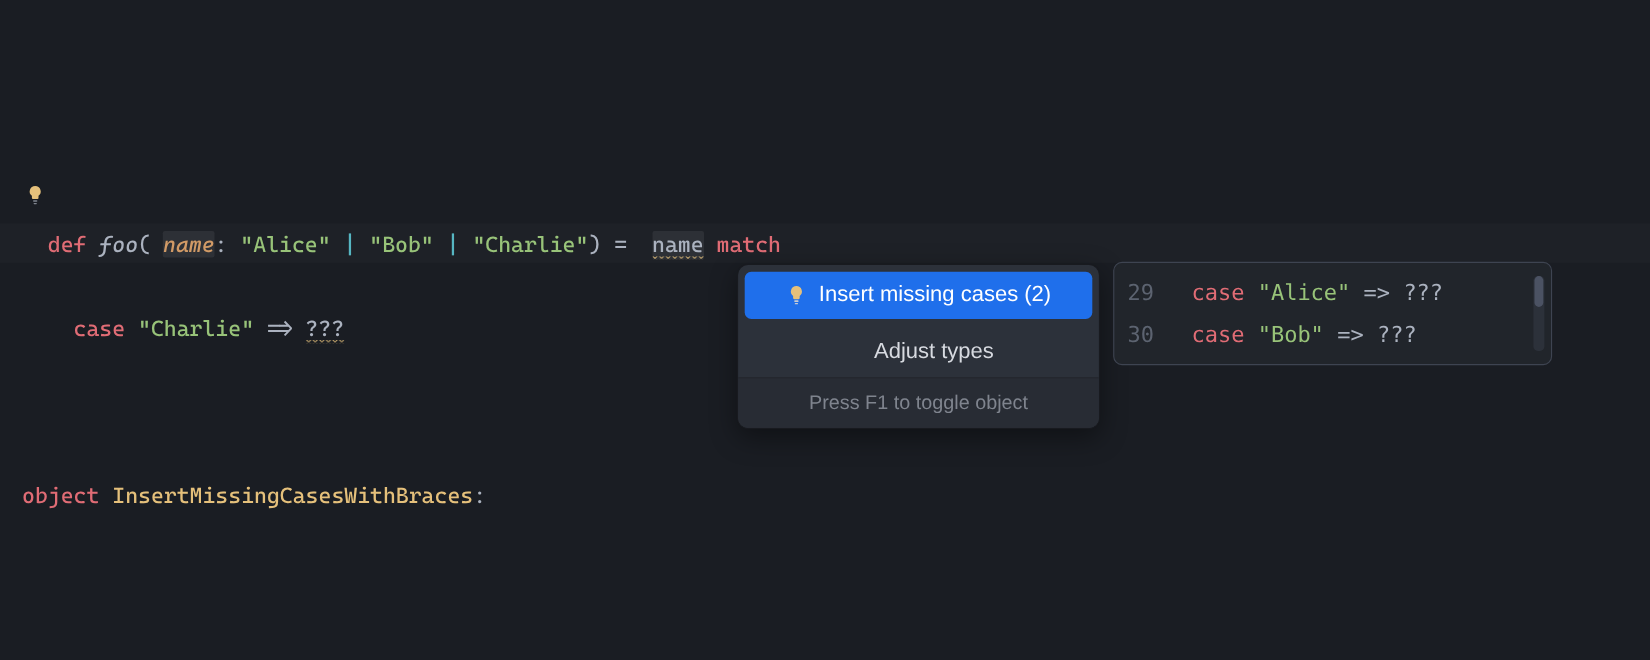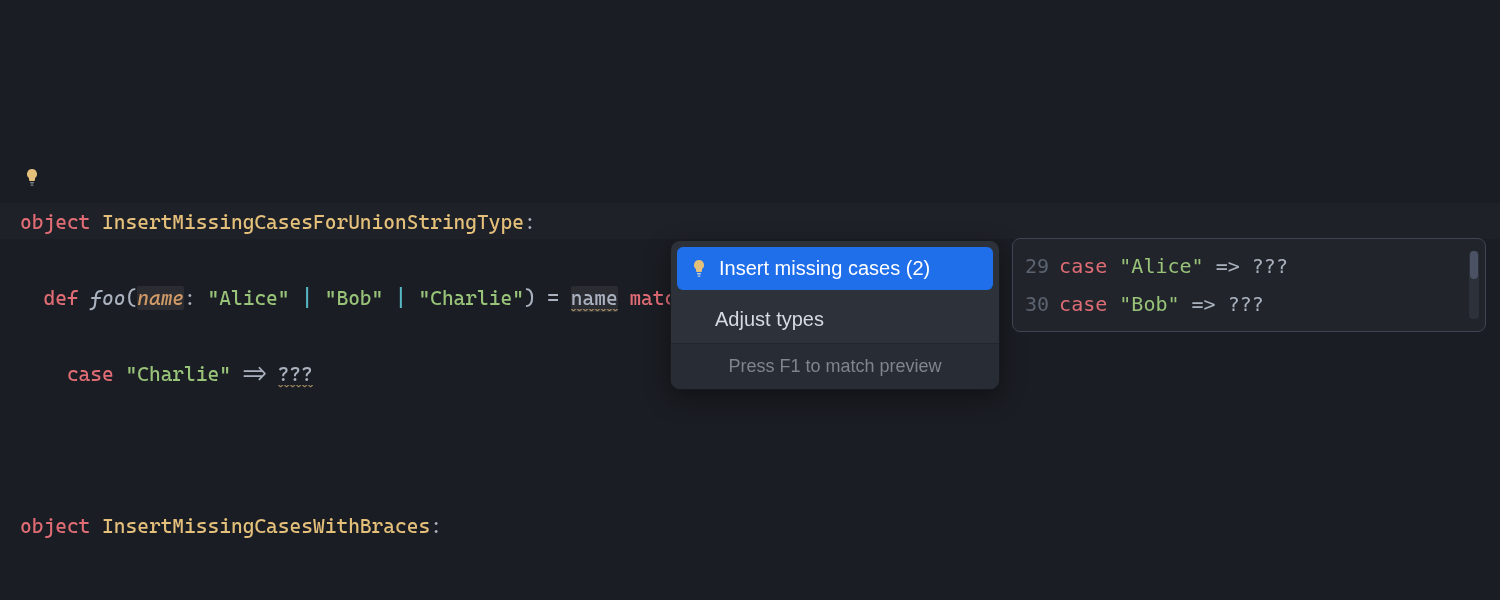--- a/index.html
+++ b/index.html
@@ -37,20 +37,21 @@
     position: absolute;
     left: 0;
     width: 1500px;
     height: 36px;
     background: rgba(255,255,255,0.02);
   }
 
   .occ {
     background: rgba(255,255,255,0.07);
     border-radius: 2px;
+    margin-left: 11px;
   }
 
   .squiggle {
     background-image: linear-gradient(45deg, transparent 65%, #e5c07b 80%, transparent 90%),
                       linear-gradient(-45deg, transparent 65%, #e5c07b 80%, transparent 90%);
     background-size: 6px 3px;
     background-repeat: repeat-x;
     background-position: bottom;
     padding-bottom: 2px;
   }
@@ -77,20 +78,21 @@
     font-size: 20px;
     overflow: hidden;
   }
   .popup-item {
     padding: 12px 16px;
     display: flex;
     align-items: center;
     gap: 10px;
     cursor: pointer;
     color: #d7dae0;
+    justify-content: center;
   }
   .popup-item.selected {
     background: #1f6feb;
     color: #fff;
     border-radius: 6px;
     margin: 6px;
     padding: 10px 12px;
   }
   .popup-item .icon svg { width: 20px; height: 20px; display: block; }
   .popup-item.plain { padding-left: 44px; }
@@ -100,28 +102,29 @@
     color: #7f848e;
     font-size: 18px;
     background: #282c34;
     text-align: center;
   }
 
   .preview {
     position: absolute;
     top: 238px;
     left: 1012px;
-    width: 474px;
+    width: 399px;
     background: #21252b;
     border: 1px solid #3e4451;
     border-radius: 8px;
     padding: 8px 0;
     font-family: 'SF Mono', Monaco, Consolas, monospace;
     font-size: 20px;
     display: flex;
+    gap: 24px;
   }
   .preview-gutter {
     color: #5c6370;
     padding: 0 10px 0 12px;
     text-align: right;
     line-height: 1.9;
     white-space: pre;
   }
   .preview-code {
     line-height: 1.9;
@@ -151,21 +154,20 @@
 
 <div class="bulb-gutter">
   <svg viewBox="0 0 16 20">
       <path fill="#e5c07b" d="M8 1a5 5 0 0 0-3 9v2a1 1 0 0 0 1 1h4a1 1 0 0 0 1-1v-2a5 5 0 0 0-3-9z"></path>
       <rect fill="#7f848e" x="6" y="14" width="4" height="1.5" rx=".7"></rect>
       <rect fill="#7f848e" x="6.5" y="16.5" width="3" height="1.2" rx=".6"></rect>
     </svg>
 </div>
 
 <div class="editor">
-<div><span class="kw">object</span> <span class="id">InsertMissingCasesForUnionStringType</span><span class="punct">:</span></div>
 <div>  <span class="kw">def</span> <span class="fn">foo</span><span class="punct">(</span><span class="param occ">name</span><span class="punct">: </span><span class="str">"Alice"</span> <span class="pipe">|</span> <span class="str">"Bob"</span> <span class="pipe">|</span> <span class="str">"Charlie"</span><span class="punct">)</span> <span class="op">=</span> <span class="occ squiggle">name</span> <span class="mm">match</span></div>
 <div>    <span class="kw">case</span> <span class="str">"Charlie"</span> <span class="op">=&gt;</span> <span class="qqq squiggle">???</span></div>
 <div> </div>
 <div><span class="kw">object</span> <span class="id">InsertMissingCasesWithBraces</span><span class="punct">:</span></div>
 
 
 </div>
 
 <div class="popup">
   <div class="popup-item selected">
@@ -174,21 +176,21 @@
           <path fill="#e5c07b" d="M8 1a5 5 0 0 0-3 9v2a1 1 0 0 0 1 1h4a1 1 0 0 0 1-1v-2a5 5 0 0 0-3-9z"></path>
           <rect fill="#c8ccd4" x="6" y="14" width="4" height="1.5" rx=".7"></rect>
           <rect fill="#c8ccd4" x="6.5" y="16.5" width="3" height="1.2" rx=".6"></rect>
         </svg>
     </span>
     <span>Insert missing cases (2)</span>
   </div>
   <div class="popup-item plain">
     <span>Adjust types</span>
   </div>
-  <div class="popup-footer">Press F1 to match preview</div>
+  <div class="popup-footer">Press F1 to toggle object</div>
 </div>
 
 <div class="preview">
   <div class="preview-gutter"><span>29</span>
 <span>30</span></div>
   <div class="preview-code"><span class="kw">case</span> <span class="str">"Alice"</span> <span class="op">=&gt;</span> <span class="qqq">???</span>
 <span class="kw">case</span> <span class="str">"Bob"</span> <span class="op">=&gt;</span> <span class="qqq">???</span></div>
   <div class="preview-scroll">
     <div class="preview-scroll-thumb"></div>
   </div>

